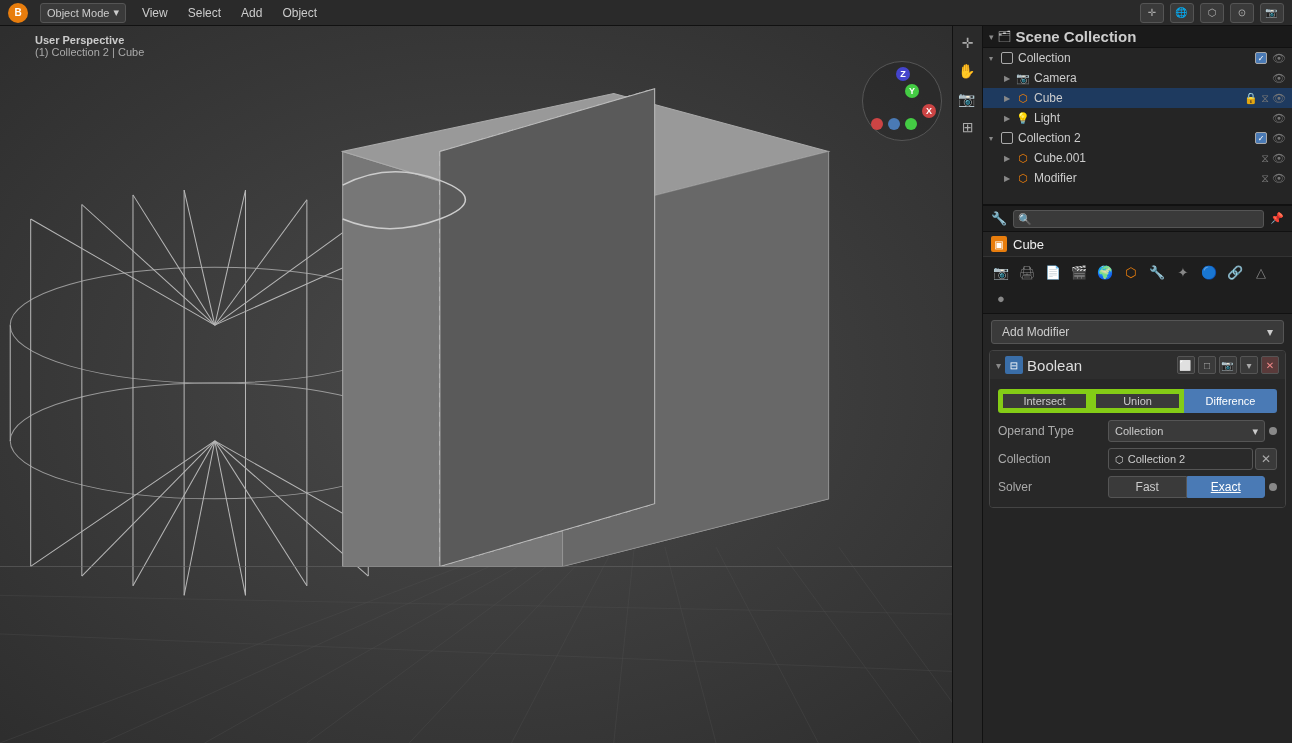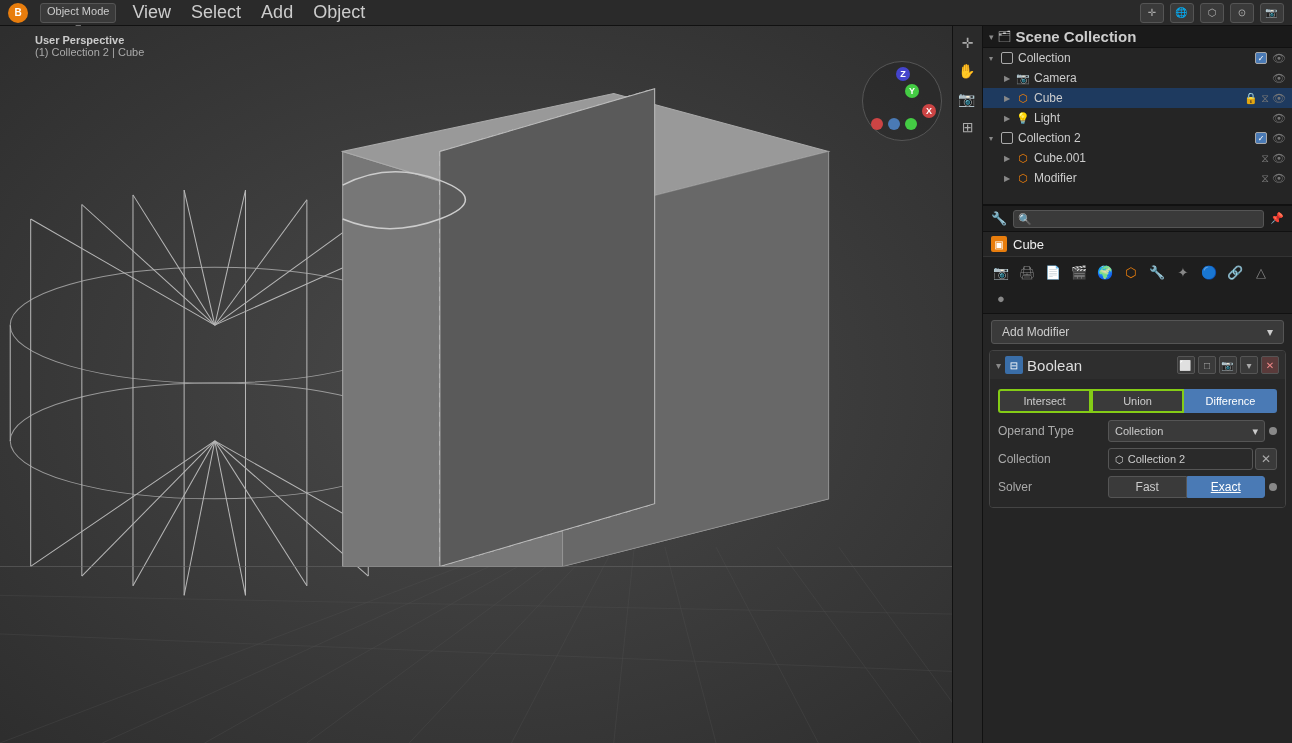--- a/index.html
+++ b/index.html
@@ -43,25 +43,24 @@
       border: 1px solid #555;
       color: #ccc;
       border-radius: 3px;
       padding: 1px 6px;
       font-size: 11px;
       height: 20px;
       display: flex;
       align-items: center;
       gap: 4px;
       cursor: pointer;
-      flex-direction: column;
     }
     .menu-item {
       color: #ccc;
-      font-size: 18px;
+      font-size: 12px;
       cursor: pointer;
       padding: 0 4px;
     }
     .top-bar-right {
       margin-left: auto;
       display: flex;
       align-items: center;
       gap: 6px;
     }
     .header-btn {
@@ -381,21 +380,21 @@
     
     .operation-row {
       display: flex;
       margin: 4px 8px;
       gap: 0;
     }
     .op-btn {
       flex: 1;
       height: 24px;
       background: #3a3a3a;
-      border: 2px solid #84cc16;
+      border: 5px solid #84cc16;
       color: #ccc;
       font-size: 11px;
       cursor: pointer;
       display: flex;
       align-items: center;
       justify-content: center;
     }
     .op-btn:first-child { border-radius: 3px 0 0 3px; }
     .op-btn:last-child { border-radius: 0 3px 3px 0; }
     .op-btn.active {

